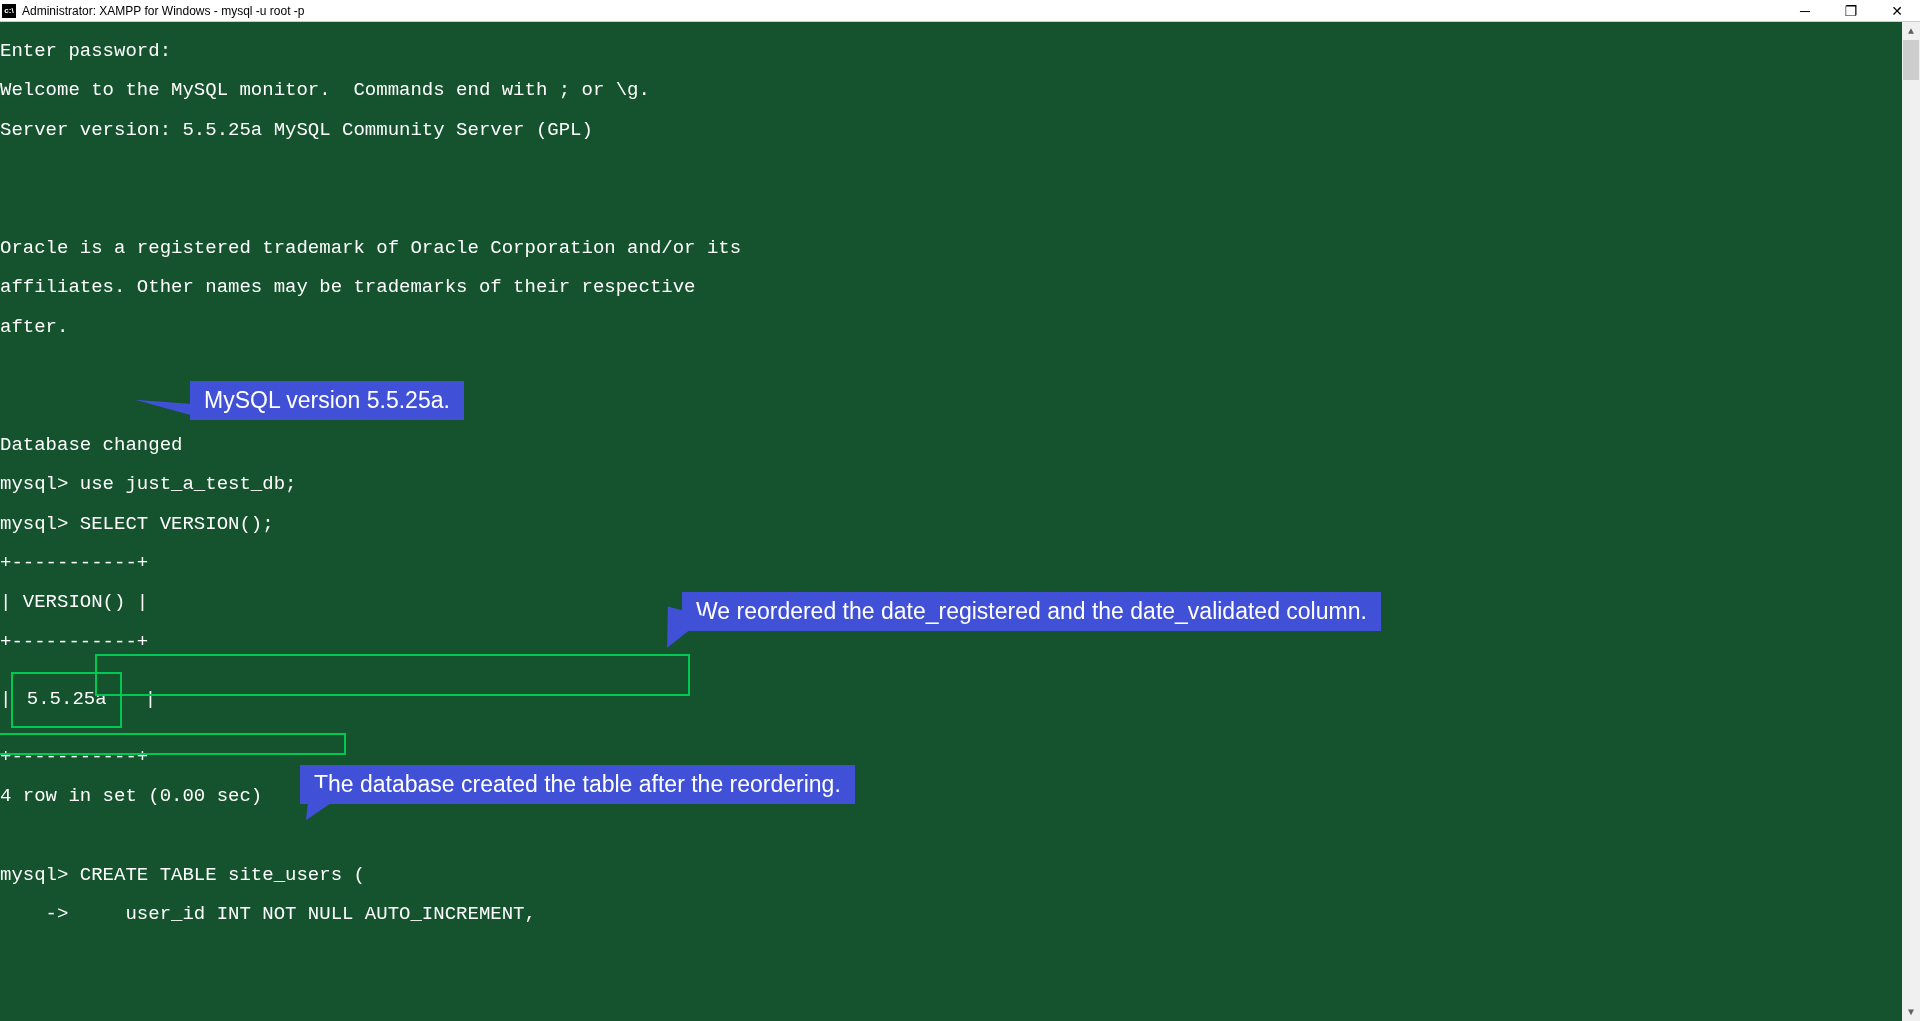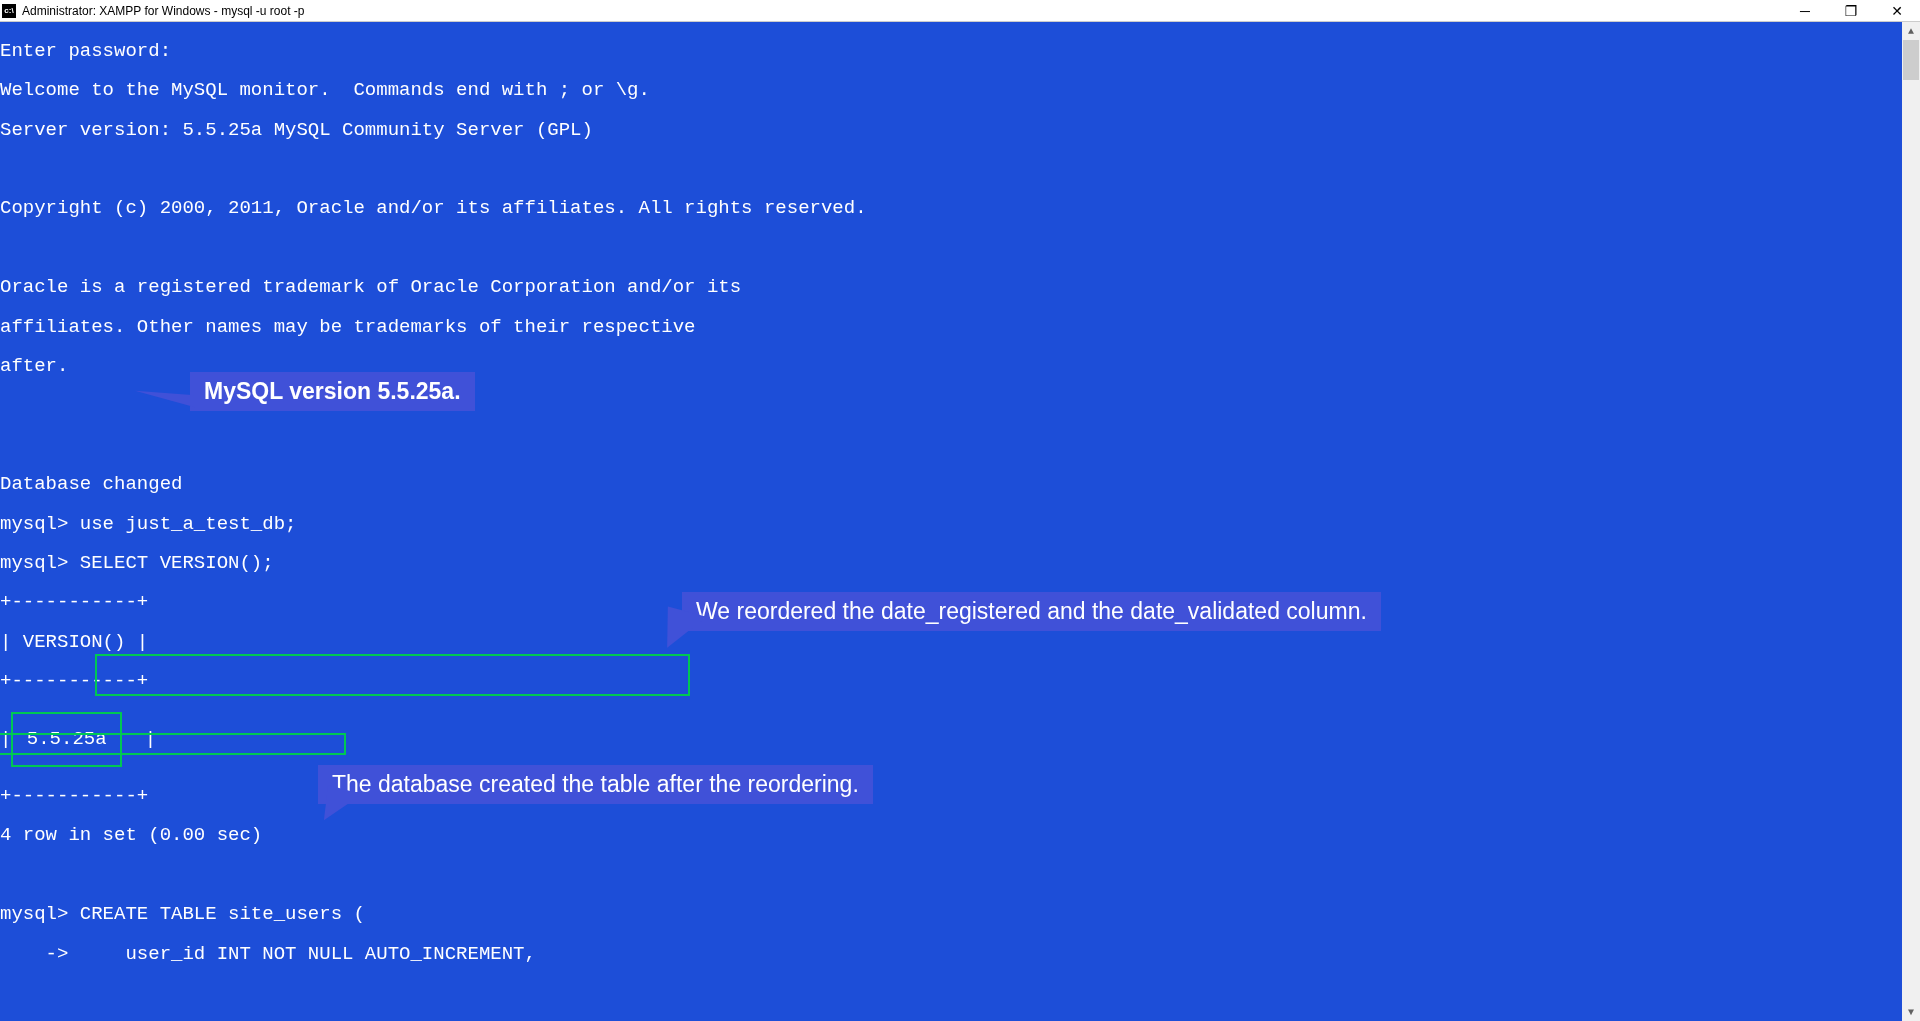--- a/index.html
+++ b/index.html
@@ -47,21 +47,21 @@
     width: 46px;
     height: 22px;
     display: flex;
     align-items: center;
     justify-content: center;
     font-size: 14px;
     cursor: pointer;
     font-family: 'Segoe UI', sans-serif;
   }
   .terminal {
-    background: #1d4ed8;
+    background: #14532d;
     color: #fff;
     font-size: 19px;
     line-height: 19.7px;
     padding: 0;
     white-space: pre;
     position: relative;
     height: calc(100% - 22px);
   }
   .scrollbar {
     position: absolute;
@@ -156,21 +156,20 @@
     <div class="win-btn">❐</div>
     <div class="win-btn close">✕</div>
   </div>
 </div>
 
 <div class="terminal">
 <div>Enter password:</div>
 <div>Welcome to the MySQL monitor.  Commands end with ; or \g.</div>
 <div>Server version: 5.5.25a MySQL Community Server (GPL)</div>
 <div class="row-gap"></div>
-<div>Copyright (c) 2000, 2011, Oracle and/or its affiliates. All rights reserved.</div>
 <div class="row-gap"></div>
 <div>Oracle is a registered trademark of Oracle Corporation and/or its</div>
 <div>affiliates. Other names may be trademarks of their respective</div>
 <div>after.</div>
 <div class="row-gap"></div>
 <div class="row-gap"></div>
 <div>Database changed</div>
 <div>mysql&gt; use just_a_test_db;</div>
 <div>mysql&gt; SELECT VERSION();</div>
 <div>+-----------+</div>
@@ -194,21 +193,21 @@
 
 
 
 
 
 </div>
 
 <div class="box-overlay" style="left:95px; top:654px; width:595px; height:42px;"></div>
 <div class="box-overlay" style="left:-2px; top:733px; width:348px; height:22px;"></div>
 
-<div class="callout c1" style="left:190px; top:372px;font-weight:bold;">MySQL version 5.5.25a.</div>
+<div class="callout c1" style="left:190px; top:381px;">MySQL version 5.5.25a.</div>
 <div class="callout c2" style="left:682px; top:592px;">We reordered the date_registered and the date_validated column.</div>
-<div class="callout c3" style="left:318px; top:765px;">The database created the table after the reordering.</div>
+<div class="callout c3" style="left:300px; top:765px;">The database created the table after the reordering.</div>
 
 <div class="scrollbar">
   <div class="scroll-up">▲</div>
   <div class="scroll-thumb"></div>
   <div class="scroll-down">▼</div>
 </div>
 
 </body></html>

